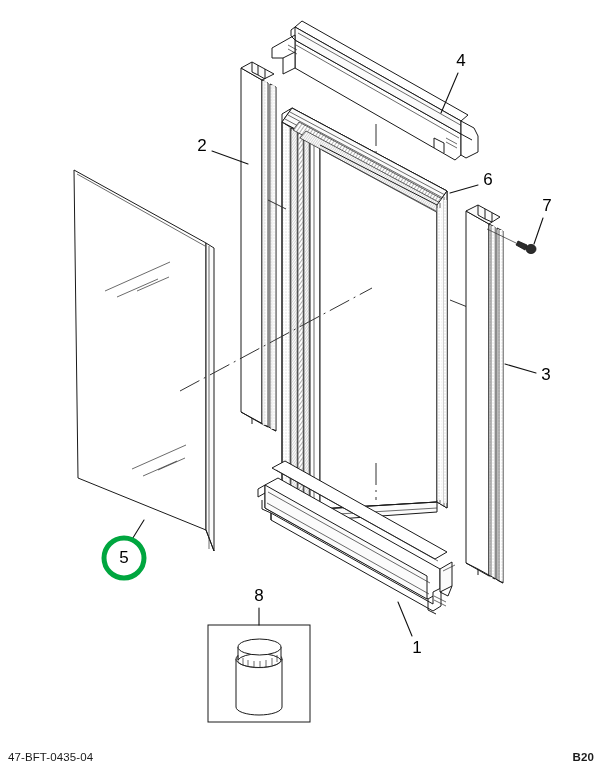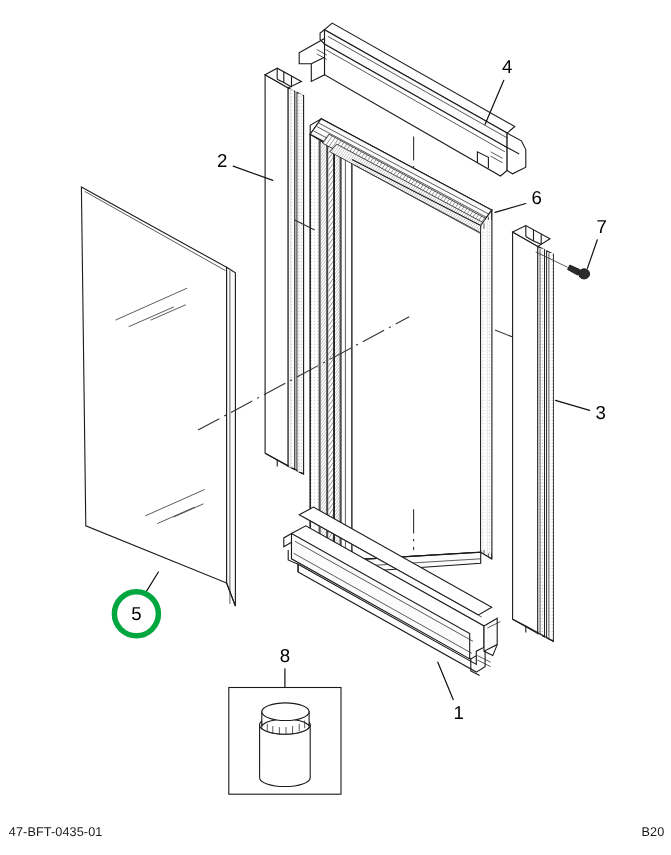--- a/index.html
+++ b/index.html
@@ -76,21 +76,21 @@
   .footer-text {
     position: absolute;
     bottom: 14px;
     font-size: 11.5px;
     color: #1a1a1a;
     font-family: "Liberation Sans", sans-serif;
     letter-spacing: 0.1px;
     white-space: nowrap;
   }
   #footer-left { left: 8px; }
-  #footer-right { right: 6px; }
+  #footer-right { right: 16px; font-weight: bold; }
 </style>
 </head>
 <body>
 
 <div id="diagram-root">
 
   <svg class="illustration" viewBox="0 0 610 777">
     <defs>
       <pattern id="hatch" width="3" height="3" patternUnits="userSpaceOnUse" patternTransform="rotate(35)">
         <rect width="3" height="3" fill="#ffffff"></rect>
@@ -342,16 +342,16 @@
       </g>
 
       <g>
         <path class="leader" d="M 259 608 L 259 625"></path>
         <text class="callout-num" x="259" y="597">8</text>
       </g>
 
     </g>
   </svg>
 
-  <div class="footer-text" id="footer-left">47-BFT-0435-01</div>
+  <div class="footer-text" id="footer-left">47-BFT-0435-04</div>
 
   <div class="footer-text" id="footer-right">B20</div>
 </div>
 
 </body></html>

